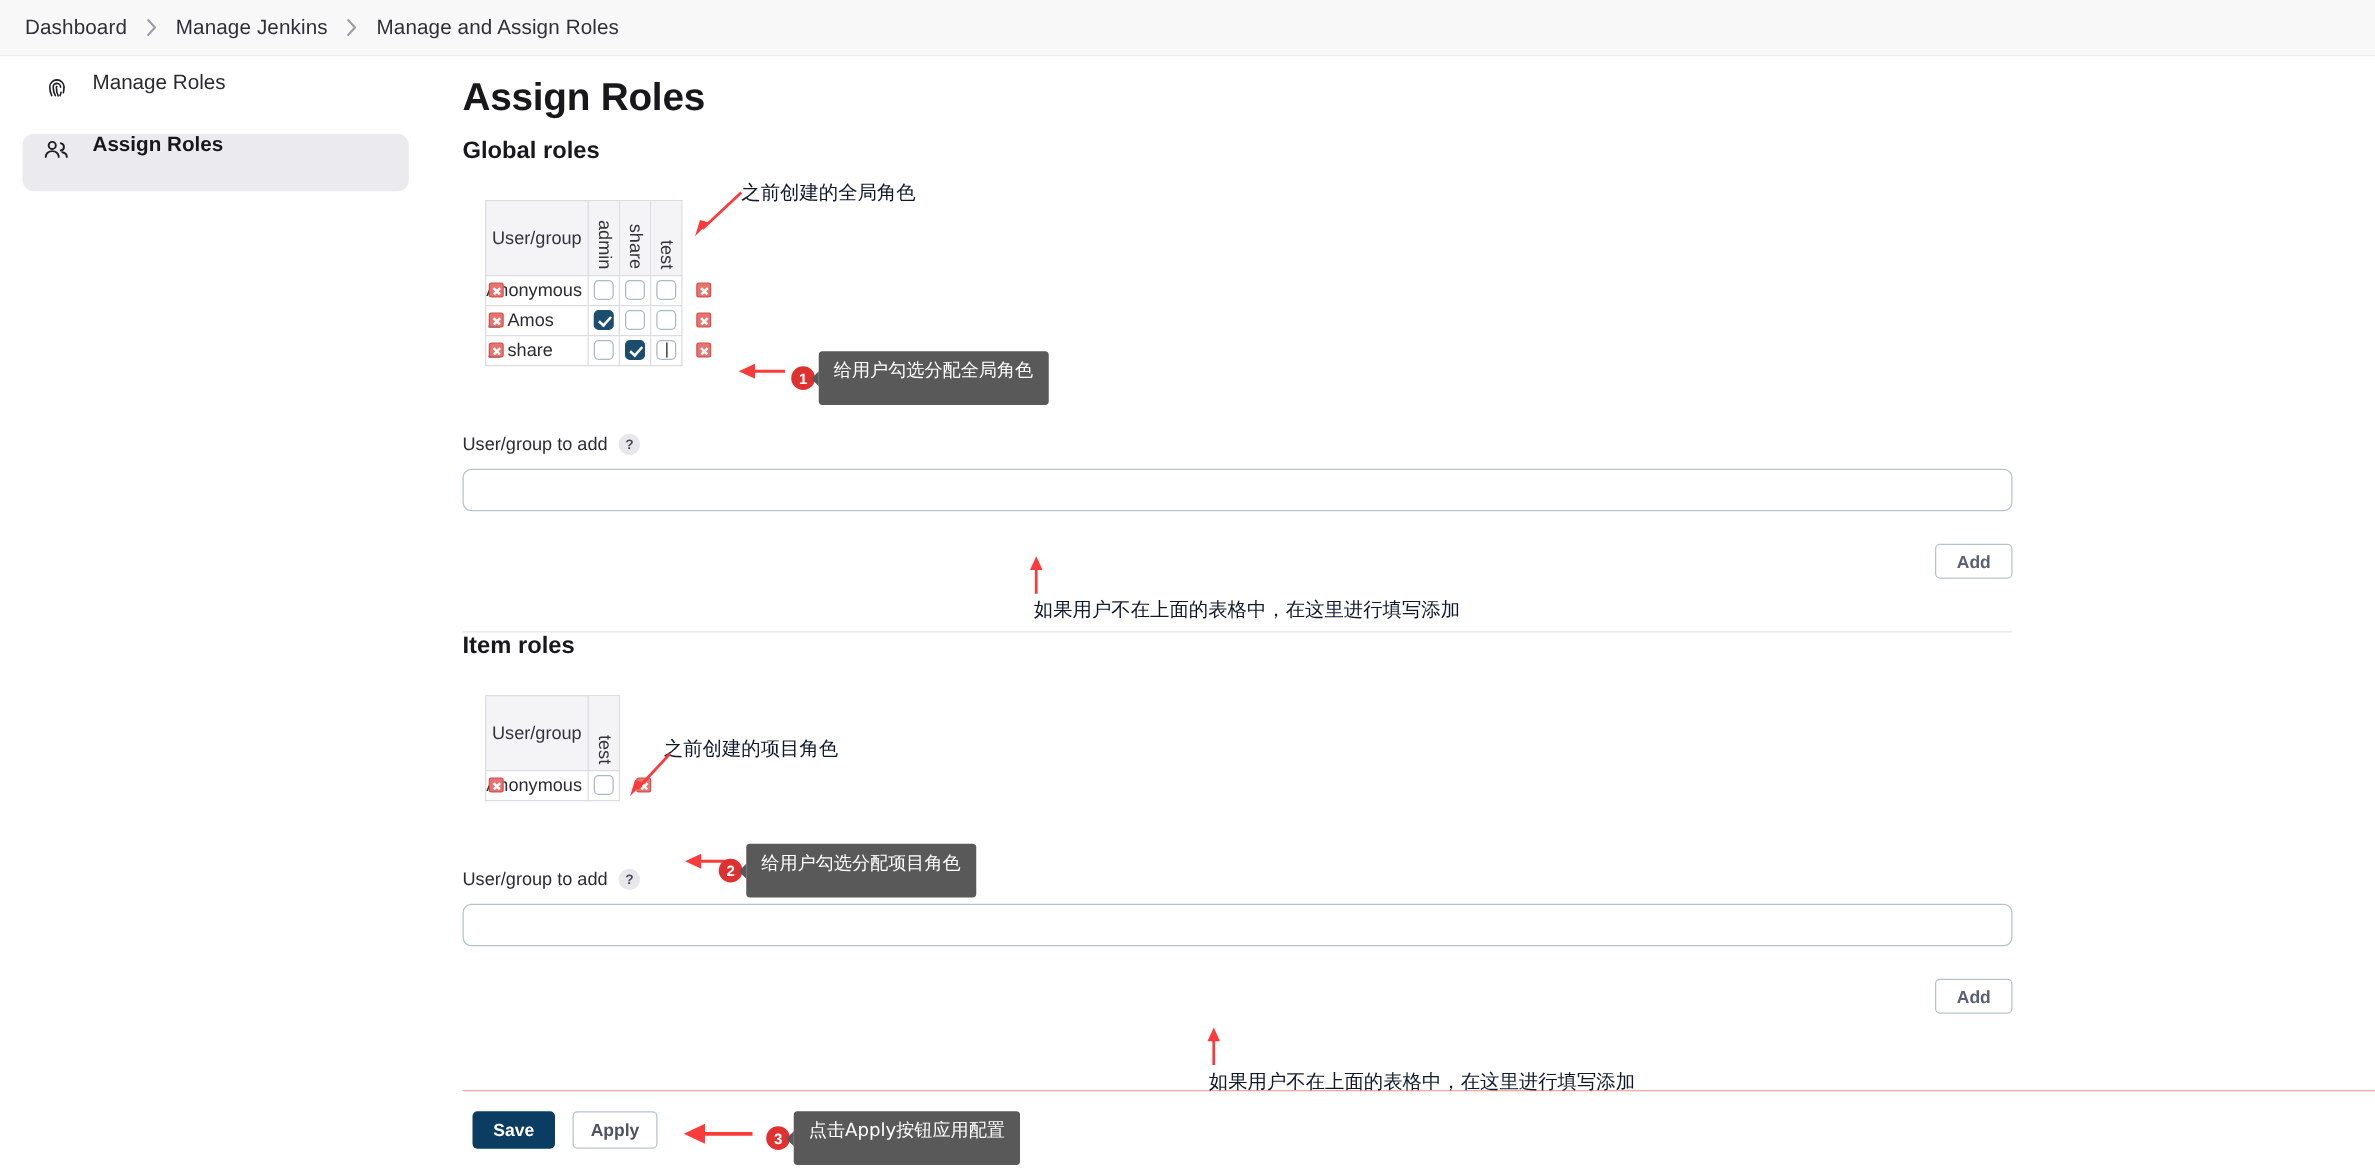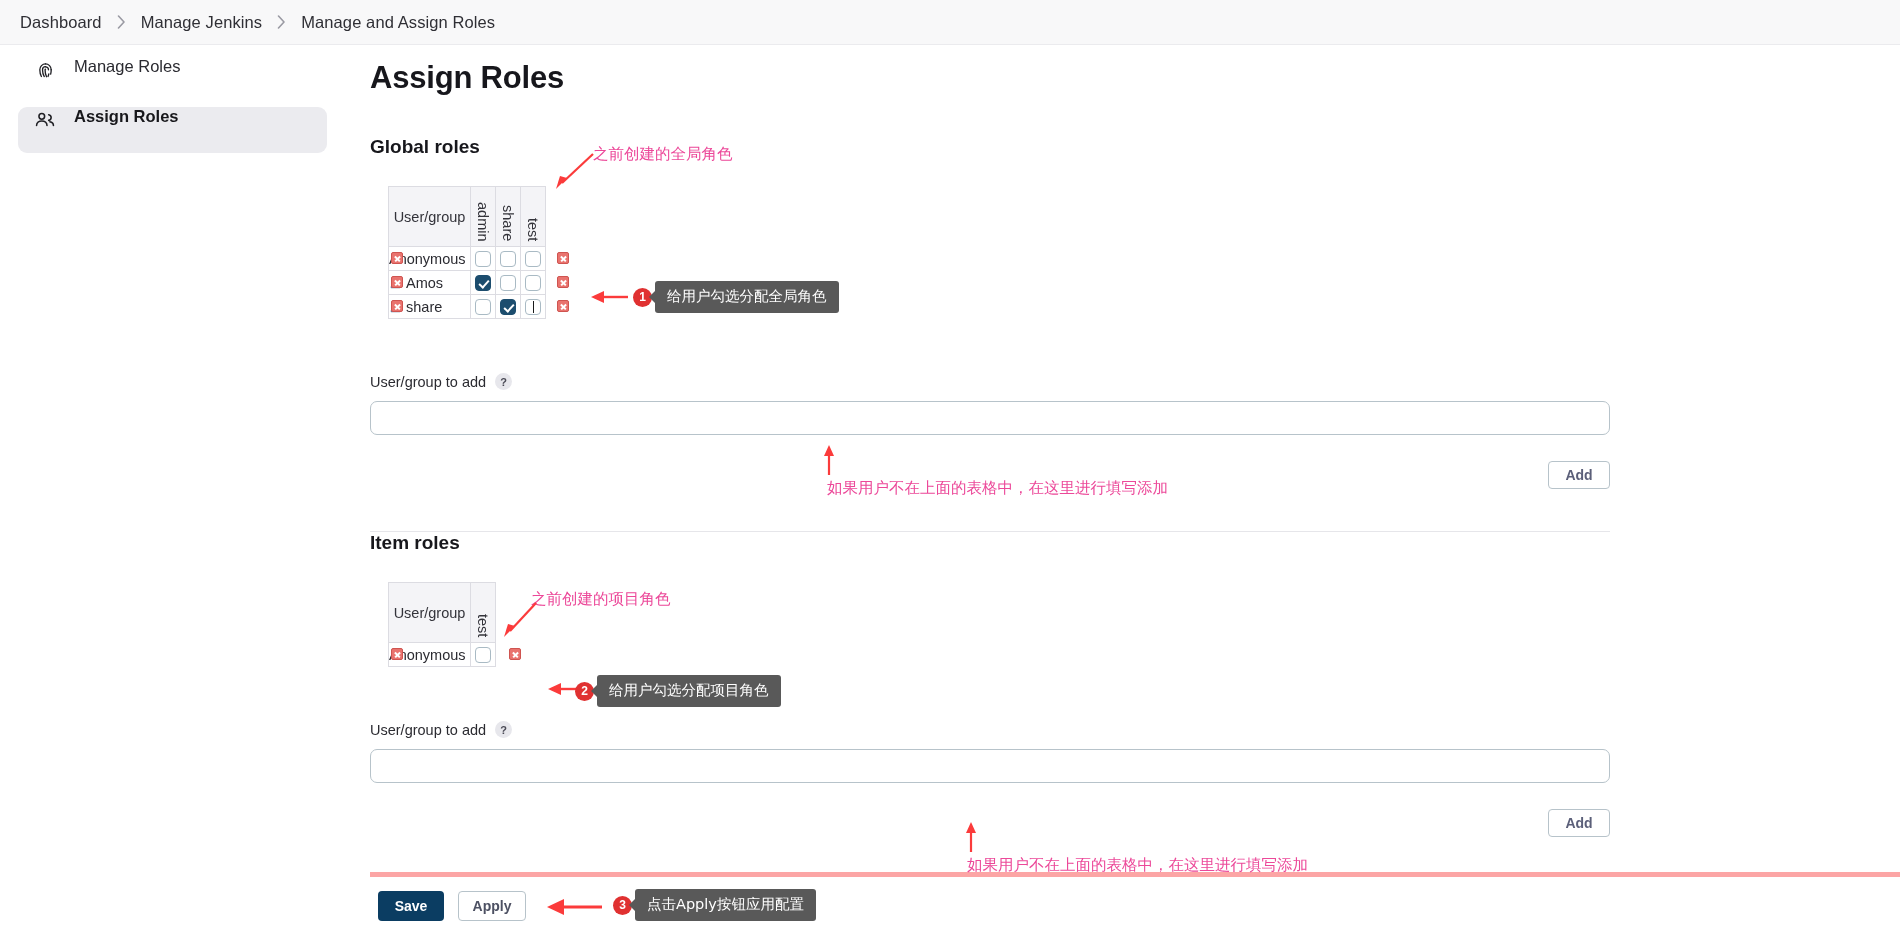--- a/index.html
+++ b/index.html
@@ -209,51 +209,51 @@
     border: 1.5px solid #b7c3ca; background: #fff; color: #4d5163;
   }
 
   .divider { height: 1px; background: #e6e6ea; }
 
   
   .bottom-bar {
     position: absolute; left: 370px; top: 872px;
     width: 1530px; height: 63px;
     background: #fff;
-    border-top: 5px solid #fca5a5;
+    border-top: 1px solid #fca5a5;
     display: flex; align-items: center;
     padding-left: 8px;
   }
   .bottom-bar .btn-save { margin-right: 14px; }
 
   
   .anno-text {
     position: absolute;
-    color: #ec4899; font-size: 15.5px;
+    color: #0f172a; font-size: 15.5px;
     white-space: nowrap;
     font-family: "DejaVu Sans", "Liberation Sans", sans-serif;
     text-align: right;
   }
   .anno-arrow { position: absolute; }
   .callout {
     position: absolute;
     display: flex; align-items: center;
   }
   .callout-num {
     width: 19px; height: 19px; border-radius: 50%;
     background: #e03131; color: #fff;
     font-size: 12px; font-weight: bold;
     display: flex; align-items: center; justify-content: center;
     margin-right: 3px; flex: 0 0 19px;
     font-family: "Liberation Sans", sans-serif;
   }
   .callout-box {
     background: #595959; color: #fff;
     font-size: 14.5px;
-    padding: 6px 12px 7px 12px;
+    padding: 6px 12px 18px 12px;
     border-radius: 3px;
     position: relative;
     white-space: nowrap;
     font-family: "DejaVu Sans", "Liberation Sans", sans-serif;
   }
   .callout-box::before {
     content: "";
     position: absolute; left: -6px; top: 50%;
     transform: translateY(-50%);
     border-top: 6px solid transparent;
@@ -311,21 +311,21 @@
       <span class="side-label">Assign Roles</span>
     </div>
 
 
   </div>
 
   <div class="main">
 
     <h1 class="page-title">Assign Roles</h1>
 
-    <div style="margin-top:40px;">
+    <div style="margin-top:14px;">
       <h2 class="section-title">Global roles</h2>
 
       <div class="tbl-wrap" style="margin-top:28px; margin-left:18px; position:relative; width:230px;">
         <table class="roles">
           <thead>
             <tr>
               <th class="ug-head">User/group</th>
               <th class="rot-head">
                   <span>admin</span>
                 </th>

